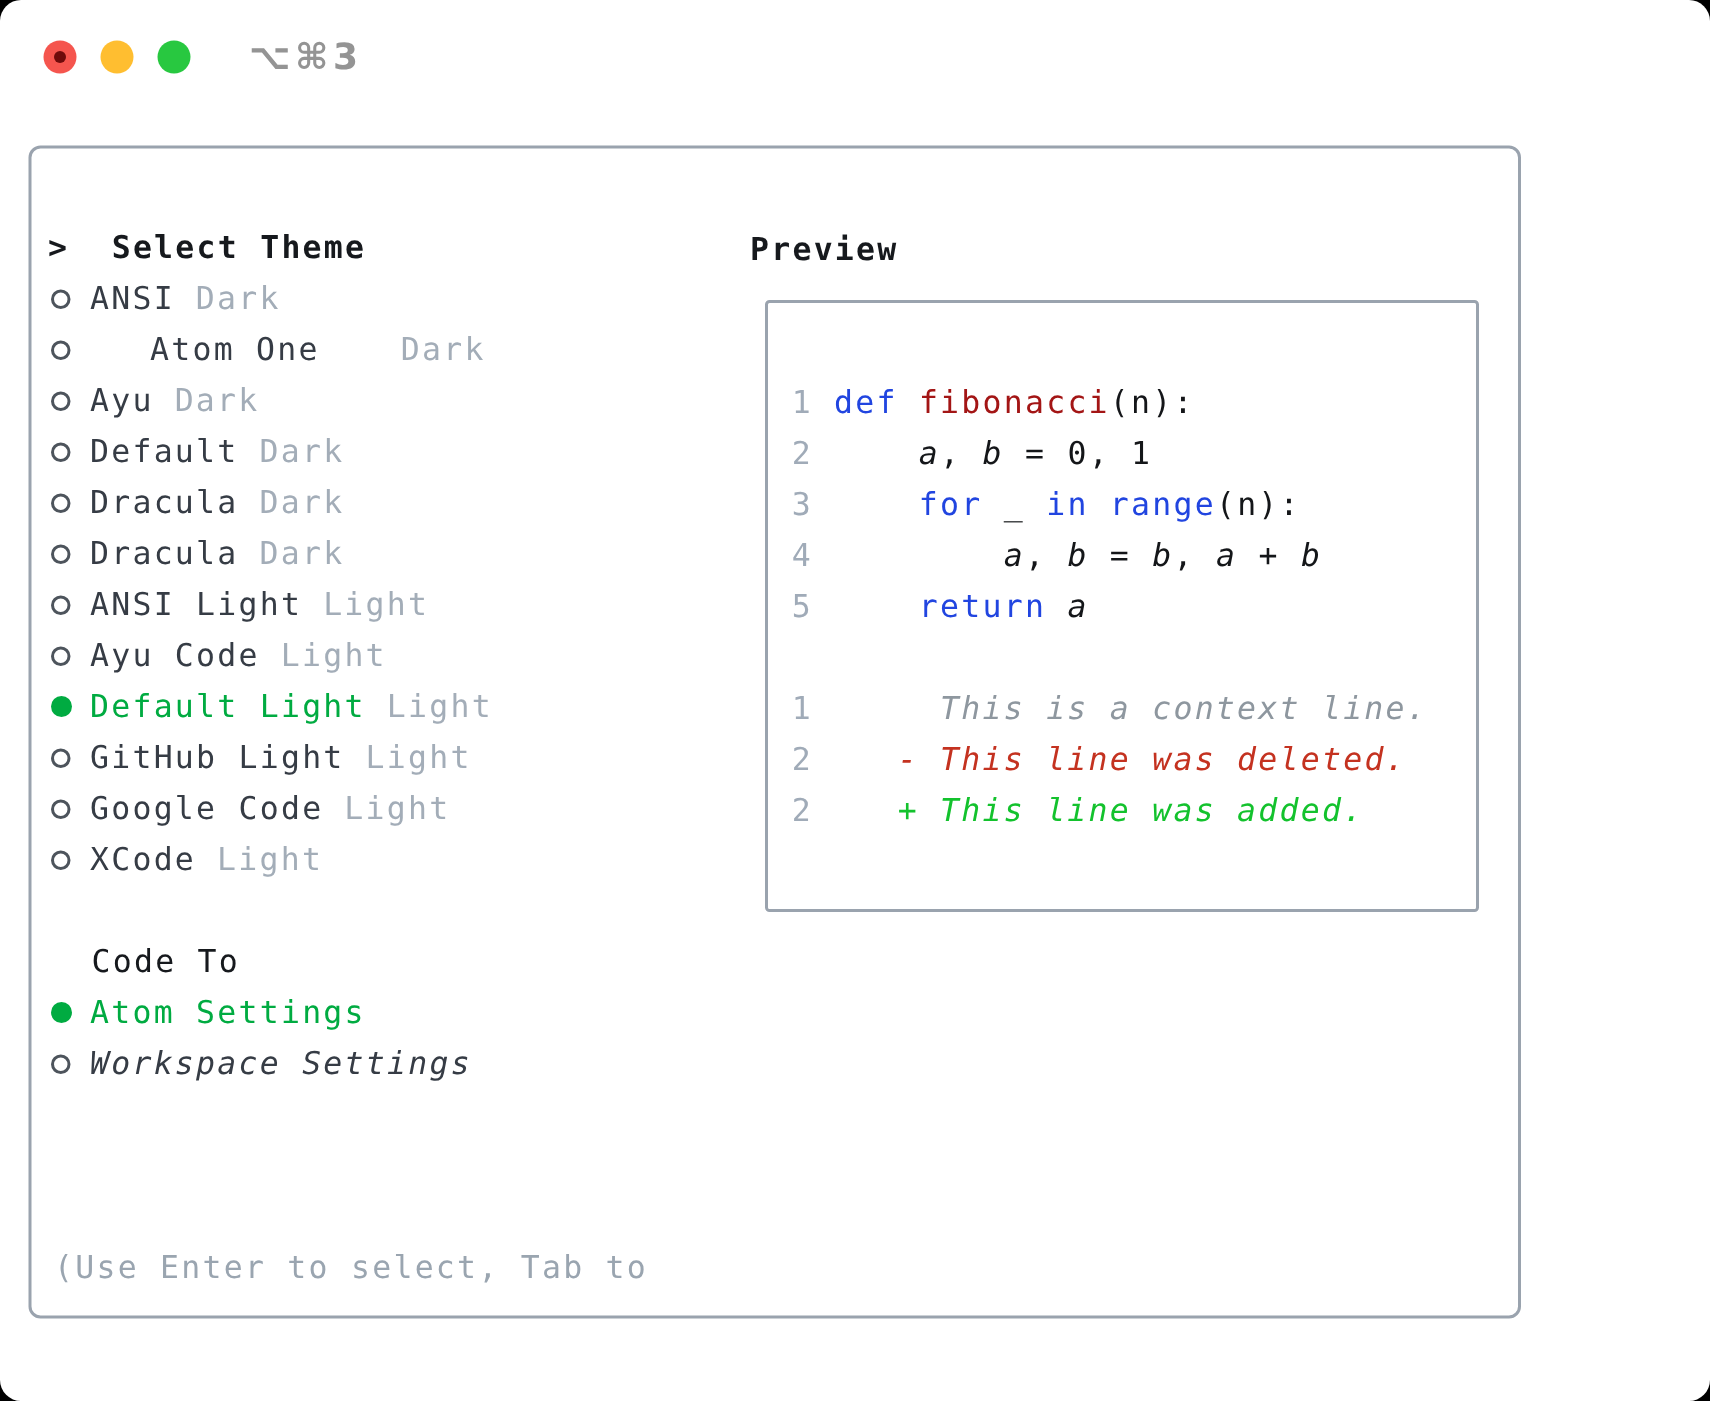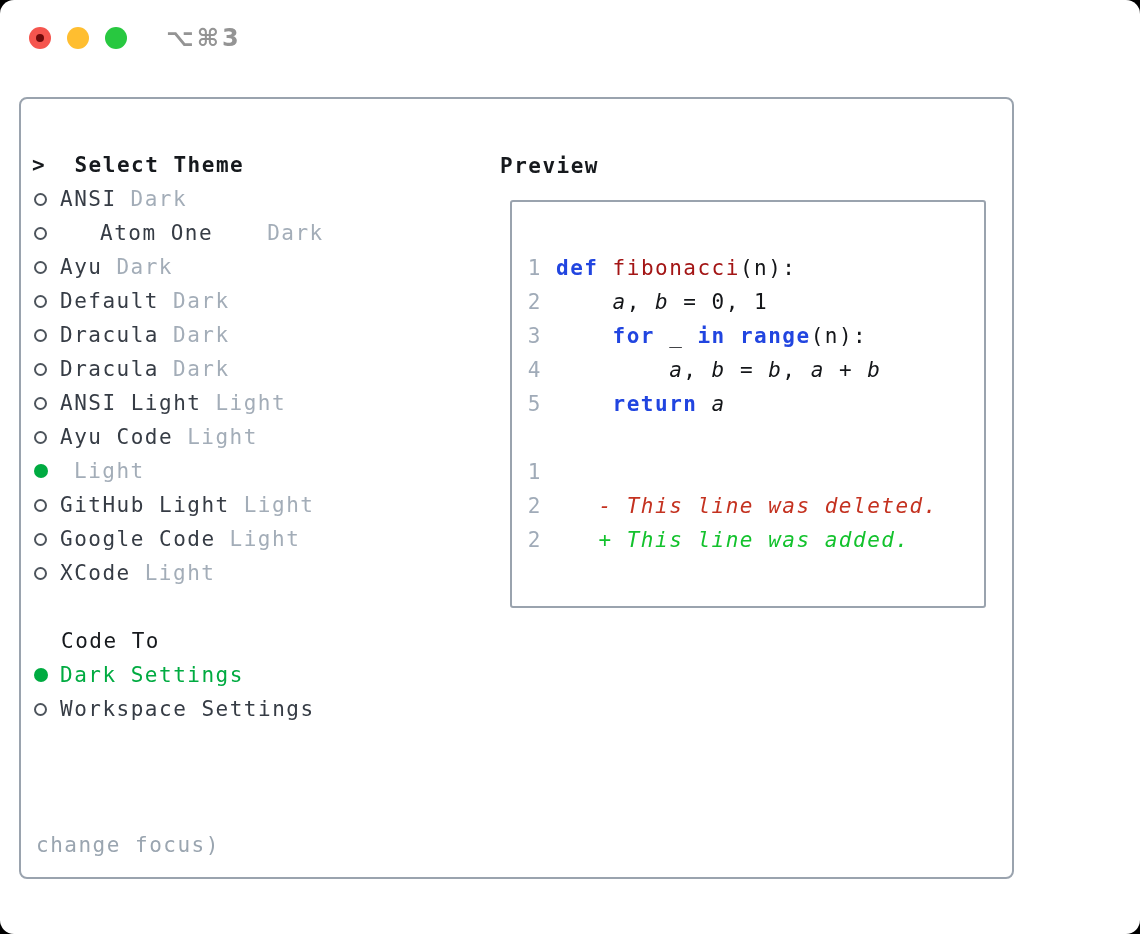--- a/index.html
+++ b/index.html
@@ -39,21 +39,21 @@
   
   .preview-title{position:absolute;left:500px;top:149px;height:34px;display:flex;
                  align-items:center;font-size:21px;font-weight:bold;letter-spacing:1.5px;
                  color:var(--heading-black);}
   .preview-box{position:absolute;left:510px;top:200px;width:476px;height:408px;
                border:2px solid var(--border-gray);border-radius:3px;box-sizing:border-box;}
   .codeline{position:absolute;left:4px;right:2px;height:34px;display:flex;
             align-items:center;font-size:21px;letter-spacing:1.5px;white-space:pre;}
   .lnum{width:26px;flex:0 0 26px;text-align:right;margin-right:14px;
         color:var(--line-number-gray);}
-  .tok-kw{color:var(--keyword-blue);font-weight:bold;}
+  .tok-kw{color:var(--keyword-blue);}
   .tok-fn{color:var(--function-red);}
   .tok-pl{color:var(--code-text);}
   .tok-var{color:var(--code-text);font-style:italic;}
   .tok-ctx{color:var(--context-gray);font-style:italic;}
   .tok-del{color:var(--diff-deleted-red);font-style:italic;}
   .tok-add{color:var(--diff-added-green);font-style:italic;}
 </style>
 </head>
 <body>
 
@@ -119,20 +119,21 @@
   </div>
 
   <div class="row" style="top: 420px;">
     <span class="marker"><span class="ring"></span></span>
     <span class="item-name">Ayu Code</span>
     <span class="item-suffix">Light</span>
   </div>
 
   <div class="row" style="top: 454px;">
     <span class="marker"><span class="fill"></span></span>
+    <span class="item-name sel">Default Light</span>
     <span class="item-suffix">Light</span>
   </div>
 
   <div class="row" style="top: 488px; justify-content: space-between;">
     <span class="marker"><span class="ring"></span></span>
     <span class="item-name">GitHub Light</span>
     <span class="item-suffix">Light</span>
   </div>
 
   <div class="row" style="top: 522px;">
@@ -145,32 +146,33 @@
     <span class="marker"><span class="ring"></span></span>
     <span class="item-name">XCode</span>
     <span class="item-suffix">Light</span>
   </div>
 </div>
 
       <div class="row section-title" style="top:624px">Code To</div>
       <div id="apply-items">
   <div class="row" style="top: 658px;">
     <span class="marker"><span class="fill"></span></span>
-    <span class="item-name sel">Dark Settings</span>
+    <span class="item-name sel">Atom Settings</span>
     
   </div>
 
-  <div class="row" style="top: 692px;">
+  <div class="row" style="top: 692px; font-style: italic;">
     <span class="marker"><span class="ring"></span></span>
     <span class="item-name">Workspace Settings</span>
     
   </div>
 </div>
 
       <div class="help">
+        <div>(Use Enter to select, Tab to</div>
         <div>change focus)</div>
       </div>
     </div>
 
     <div>
       <div class="preview-title">Preview</div>
       <div class="preview-box">
         <div id="code-lines">
   <div class="codeline" style="top: 49px;">
     <span class="lnum">1</span>
@@ -191,21 +193,21 @@
   <div class="codeline" style="top: 185px;">
     <span class="lnum">5</span>
   <span class="tok-pl">    </span><span class="tok-kw">return</span><span class="tok-pl"> </span><span class="tok-var">a</span></div>
 
   <div class="codeline" style="top: 219px;">
     <span class="lnum"></span>
   </div>
 
   <div class="codeline" style="top: 253px;">
     <span class="lnum">1</span>
-  <span class="tok-pl">     </span></div>
+  <span class="tok-pl">     </span><span class="tok-ctx">This is a context line.</span></div>
 
   <div class="codeline" style="top: 287px;">
     <span class="lnum">2</span>
   <span class="tok-pl">   </span><span class="tok-del">- This line was deleted.</span></div>
 
   <div class="codeline" style="top: 321px;">
     <span class="lnum">2</span>
   <span class="tok-pl">   </span><span class="tok-add">+ This line was added.</span></div>
 </div>
       </div>

